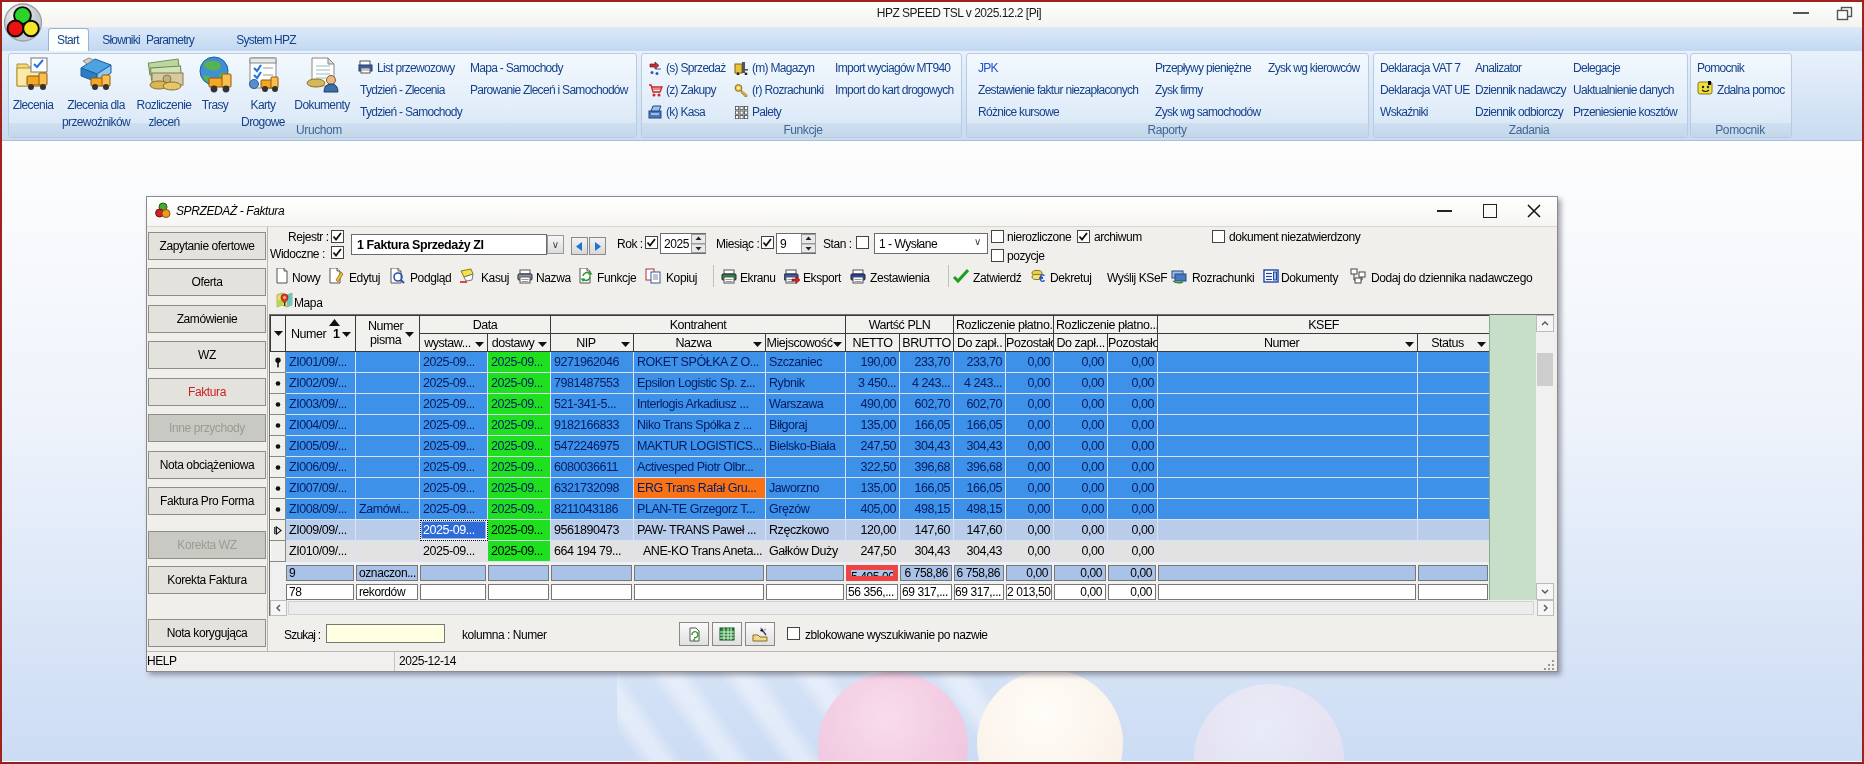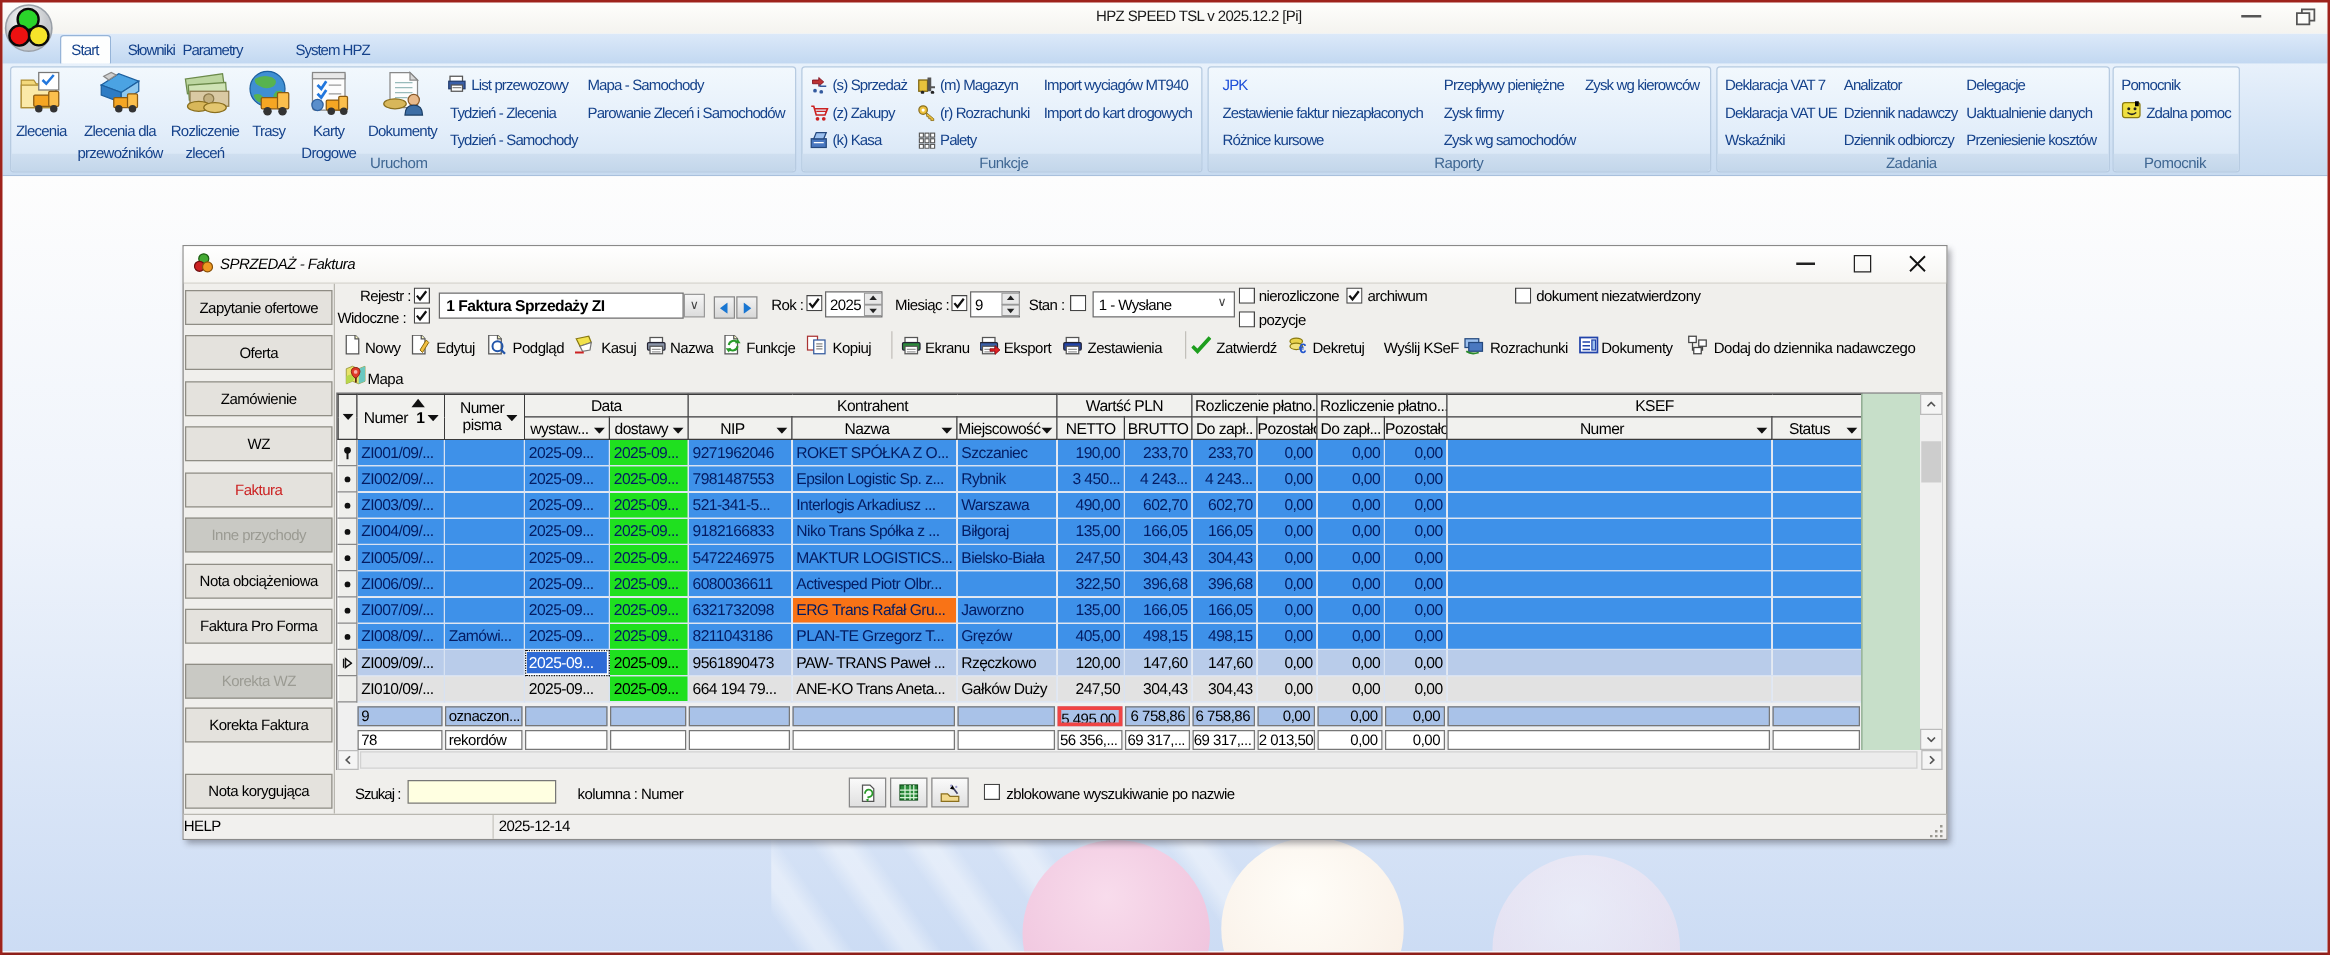--- a/index.html
+++ b/index.html
@@ -740,21 +740,21 @@
         </tr>
         <tr style="height:21px;">
           <td style="border:1px solid #d8e2f2;overflow:hidden;white-space:nowrap;padding:0 3px;height:20px;color:#000;background:#efefec;border:1px solid #888;border-top-color:#fff;border-left-color:#fff;">
             <div style="display:flex;justify-content:center;"></div>
           </td>
           <td style="border:1px solid #d8e2f2;overflow:hidden;white-space:nowrap;padding:0 3px;height:20px;color:#000;background:#e2e2e2;">ZI010/09/...</td>
           <td style="border:1px solid #d8e2f2;overflow:hidden;white-space:nowrap;padding:0 3px;height:20px;color:#000;background:#e2e2e2;"></td>
           <td style="border:1px solid #d8e2f2;overflow:hidden;white-space:nowrap;padding:0 3px;height:20px;color:#000;background:#e2e2e2;">2025-09...</td>
           <td style="border:1px solid #d8e2f2;overflow:hidden;white-space:nowrap;padding:0 3px;height:20px;color:#000;background:#1fe01f;">2025-09...</td>
           <td style="border:1px solid #d8e2f2;overflow:hidden;white-space:nowrap;padding:0 3px;height:20px;color:#000;background:#e2e2e2;">664 194 79...</td>
-          <td style="border:1px solid #d8e2f2;overflow:hidden;white-space:nowrap;padding:0 3px;height:20px;color:#000;background:#e2e2e2;">ANE-KO Trans Aneta...</td>
+          <td style="border:1px solid #d8e2f2;overflow:hidden;white-space:nowrap;padding:0 3px;height:20px;color:#000;background:#e2e2e2;text-align:right;">ANE-KO Trans Aneta...</td>
           <td style="border:1px solid #d8e2f2;overflow:hidden;white-space:nowrap;padding:0 3px;height:20px;color:#000;background:#e2e2e2;">Gałków Duży</td>
           <td style="border:1px solid #d8e2f2;overflow:hidden;white-space:nowrap;padding:0 3px;height:20px;color:#000;background:#e2e2e2;text-align:right;">247,50</td>
           <td style="border:1px solid #d8e2f2;overflow:hidden;white-space:nowrap;padding:0 3px;height:20px;color:#000;background:#e2e2e2;text-align:right;">304,43</td>
           <td style="border:1px solid #d8e2f2;overflow:hidden;white-space:nowrap;padding:0 3px;height:20px;color:#000;background:#e2e2e2;text-align:right;">304,43</td>
           <td style="border:1px solid #d8e2f2;overflow:hidden;white-space:nowrap;padding:0 3px;height:20px;color:#000;background:#e2e2e2;text-align:right;">0,00</td>
           <td style="border:1px solid #d8e2f2;overflow:hidden;white-space:nowrap;padding:0 3px;height:20px;color:#000;background:#e2e2e2;text-align:right;">0,00</td>
           <td style="border:1px solid #d8e2f2;overflow:hidden;white-space:nowrap;padding:0 3px;height:20px;color:#000;background:#e2e2e2;text-align:right;">0,00</td>
           <td style="border:1px solid #d8e2f2;overflow:hidden;white-space:nowrap;padding:0 3px;height:20px;color:#000;background:#e2e2e2;"></td>
           <td style="border:1px solid #d8e2f2;overflow:hidden;white-space:nowrap;padding:0 3px;height:20px;color:#000;background:#e2e2e2;"></td>
         </tr>
@@ -773,21 +773,21 @@
       </svg>
     </div>
 <div class="abs" style="left:1390px;top:156px;width:16px;height:33px;background:#cdcdcd;"></div>
 <div class="abs" style="left:139px;top:368px;width:68px;height:16px;background:#a9c2e8;border:1px solid #777;font-size:12px;letter-spacing:-0.4px;overflow:hidden;white-space:nowrap;padding-left:2px;">9</div>
 <div class="abs" style="left:209px;top:368px;width:62px;height:16px;background:#a9c2e8;border:1px solid #777;font-size:12px;letter-spacing:-0.4px;overflow:hidden;white-space:nowrap;padding-left:2px;">oznaczon...</div>
 <div class="abs" style="left:273px;top:368px;width:66px;height:16px;background:#a9c2e8;border:1px solid #777;font-size:12px;letter-spacing:-0.4px;overflow:hidden;white-space:nowrap;padding-left:2px;"></div>
 <div class="abs" style="left:341px;top:368px;width:61px;height:16px;background:#a9c2e8;border:1px solid #777;font-size:12px;letter-spacing:-0.4px;overflow:hidden;white-space:nowrap;padding-left:2px;"></div>
 <div class="abs" style="left:404px;top:368px;width:81px;height:16px;background:#a9c2e8;border:1px solid #777;font-size:12px;letter-spacing:-0.4px;overflow:hidden;white-space:nowrap;padding-left:2px;"></div>
 <div class="abs" style="left:487px;top:368px;width:130px;height:16px;background:#a9c2e8;border:1px solid #777;font-size:12px;letter-spacing:-0.4px;overflow:hidden;white-space:nowrap;padding-left:2px;"></div>
 <div class="abs" style="left:619px;top:368px;width:78px;height:16px;background:#a9c2e8;border:1px solid #777;font-size:12px;letter-spacing:-0.4px;overflow:hidden;white-space:nowrap;padding-left:2px;"></div>
-<div class="abs" style="left:699px;top:368px;width:52px;height:16px;background:#a9c2e8;border:3px solid #ef4444;font-size:12px;letter-spacing:-0.4px;overflow:hidden;white-space:nowrap;text-align:right;padding-right:3px;">5 495,00</div>
+<div class="abs" style="left:699px;top:368px;width:52px;height:16px;background:#a9c2e8;border:5px solid #ef4444;font-size:12px;letter-spacing:-0.4px;overflow:hidden;white-space:nowrap;text-align:right;padding-right:3px;">5 495,00</div>
 <div class="abs" style="left:753px;top:368px;width:52px;height:16px;background:#a9c2e8;border:1px solid #777;font-size:12px;letter-spacing:-0.4px;overflow:hidden;white-space:nowrap;text-align:right;padding-right:3px;">6 758,86</div>
 <div class="abs" style="left:807px;top:368px;width:50px;height:16px;background:#a9c2e8;border:1px solid #777;font-size:12px;letter-spacing:-0.4px;overflow:hidden;white-space:nowrap;text-align:right;padding-right:3px;">6 758,86</div>
 <div class="abs" style="left:859px;top:368px;width:46px;height:16px;background:#a9c2e8;border:1px solid #777;font-size:12px;letter-spacing:-0.4px;overflow:hidden;white-space:nowrap;text-align:right;padding-right:3px;">0,00</div>
 <div class="abs" style="left:907px;top:368px;width:52px;height:16px;background:#a9c2e8;border:1px solid #777;font-size:12px;letter-spacing:-0.4px;overflow:hidden;white-space:nowrap;text-align:right;padding-right:3px;">0,00</div>
 <div class="abs" style="left:961px;top:368px;width:48px;height:16px;background:#a9c2e8;border:1px solid #777;font-size:12px;letter-spacing:-0.4px;overflow:hidden;white-space:nowrap;text-align:right;padding-right:3px;">0,00</div>
 <div class="abs" style="left:1011px;top:368px;width:258px;height:16px;background:#a9c2e8;border:1px solid #777;font-size:12px;letter-spacing:-0.4px;overflow:hidden;white-space:nowrap;padding-left:2px;"></div>
 <div class="abs" style="left:1271px;top:368px;width:70px;height:16px;background:#a9c2e8;border:1px solid #777;font-size:12px;letter-spacing:-0.4px;overflow:hidden;white-space:nowrap;padding-left:2px;"></div>
 <div class="abs" style="left:139px;top:387px;width:68px;height:16px;background:#ffffff;border:1px solid #777;font-size:12px;letter-spacing:-0.4px;overflow:hidden;white-space:nowrap;padding-left:2px;">78</div>
 <div class="abs" style="left:209px;top:387px;width:62px;height:16px;background:#ffffff;border:1px solid #777;font-size:12px;letter-spacing:-0.4px;overflow:hidden;white-space:nowrap;padding-left:2px;">rekordów</div>
 <div class="abs" style="left:273px;top:387px;width:66px;height:16px;background:#ffffff;border:1px solid #777;font-size:12px;letter-spacing:-0.4px;overflow:hidden;white-space:nowrap;padding-left:2px;"></div>

